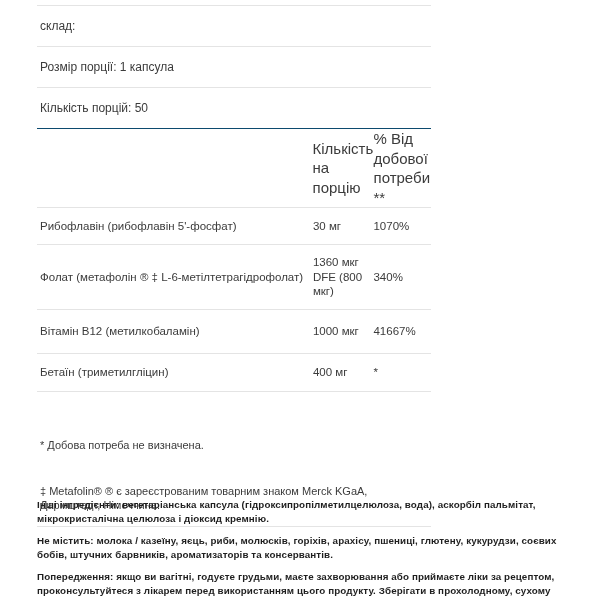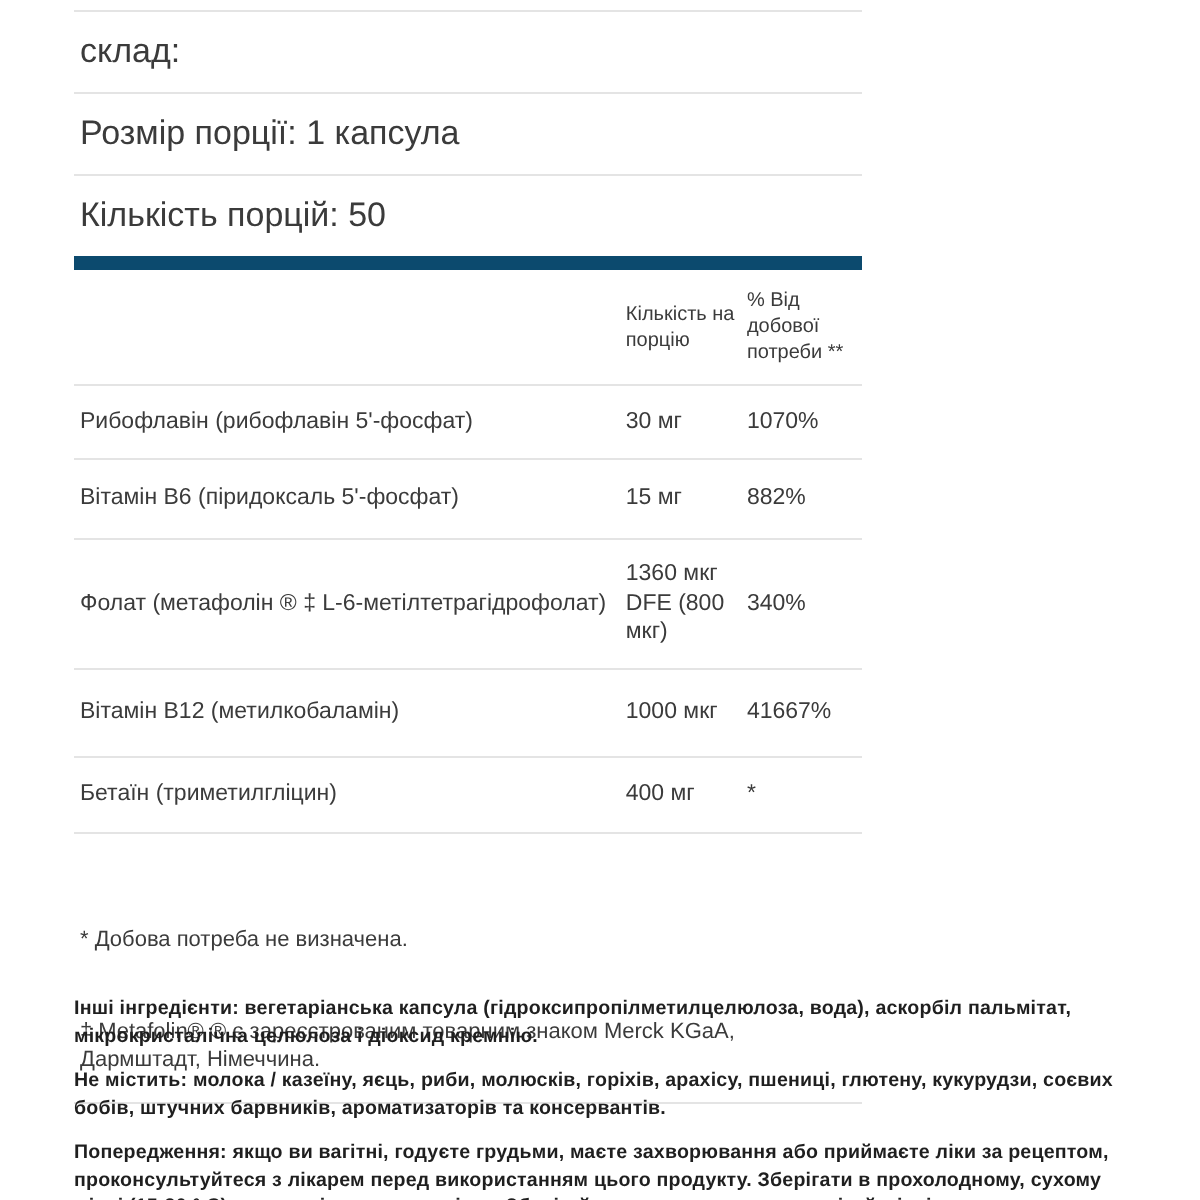--- a/index.html
+++ b/index.html
@@ -13,31 +13,31 @@
     position: absolute;
     left: 37px;
     top: 0;
     width: 394px;
   }
   .info-row {
     border-top: 1px solid #e4e4e4;
     height: 41px;
     display: flex;
     align-items: center;
-    font-size: 17px;
+    font-size: 12px;
     padding-left: 3px;
   }
   .info-row.first { margin-top: 5px; }
 
   .facts-header {
-    border-top: 7px solid #0c4a6e;
+    border-top: 1px solid #0c4a6e;
     display: flex;
     min-height: 64px;
     align-items: center;
-    font-size: 10px;
+    font-size: 15px;
     line-height: 1.3;
   }
   .col-name  { width: 278px; padding-left: 3px; }
   .col-amount{ width: 58px; }
   .col-dv    { width: 58px; margin-left: 3px; }
 
   .fact-row {
     border-top: 1px solid #e4e4e4;
     display: flex;
     align-items: center;
@@ -95,25 +95,20 @@
     <div class="col-amount">Кількість на порцію</div>
     <div class="col-dv">% Від добової потреби **</div>
   </div>
 
   <div class="fact-row h37">
     <div class="col-name">Рибофлавін (рибофлавін 5'-фосфат)</div>
     <div class="col-amount">30 мг</div>
     <div class="col-dv">1070%</div>
   </div>
 
-  <div class="fact-row h40">
-    <div class="col-name">Вітамін B6 (піридоксаль 5'-фосфат)</div>
-    <div class="col-amount">15 мг</div>
-    <div class="col-dv">882%</div>
-  </div>
 
   <div class="fact-row h65">
     <div class="col-name">Фолат (метафолін ® ‡ L-6-метілтетрагідрофолат)</div>
     <div class="col-amount">1360 мкг DFE (800 мкг)</div>
     <div class="col-dv">340%</div>
   </div>
 
   <div class="fact-row h44">
     <div class="col-name">Вітамін B12 (метилкобаламін)</div>
     <div class="col-amount">1000 мкг</div>

